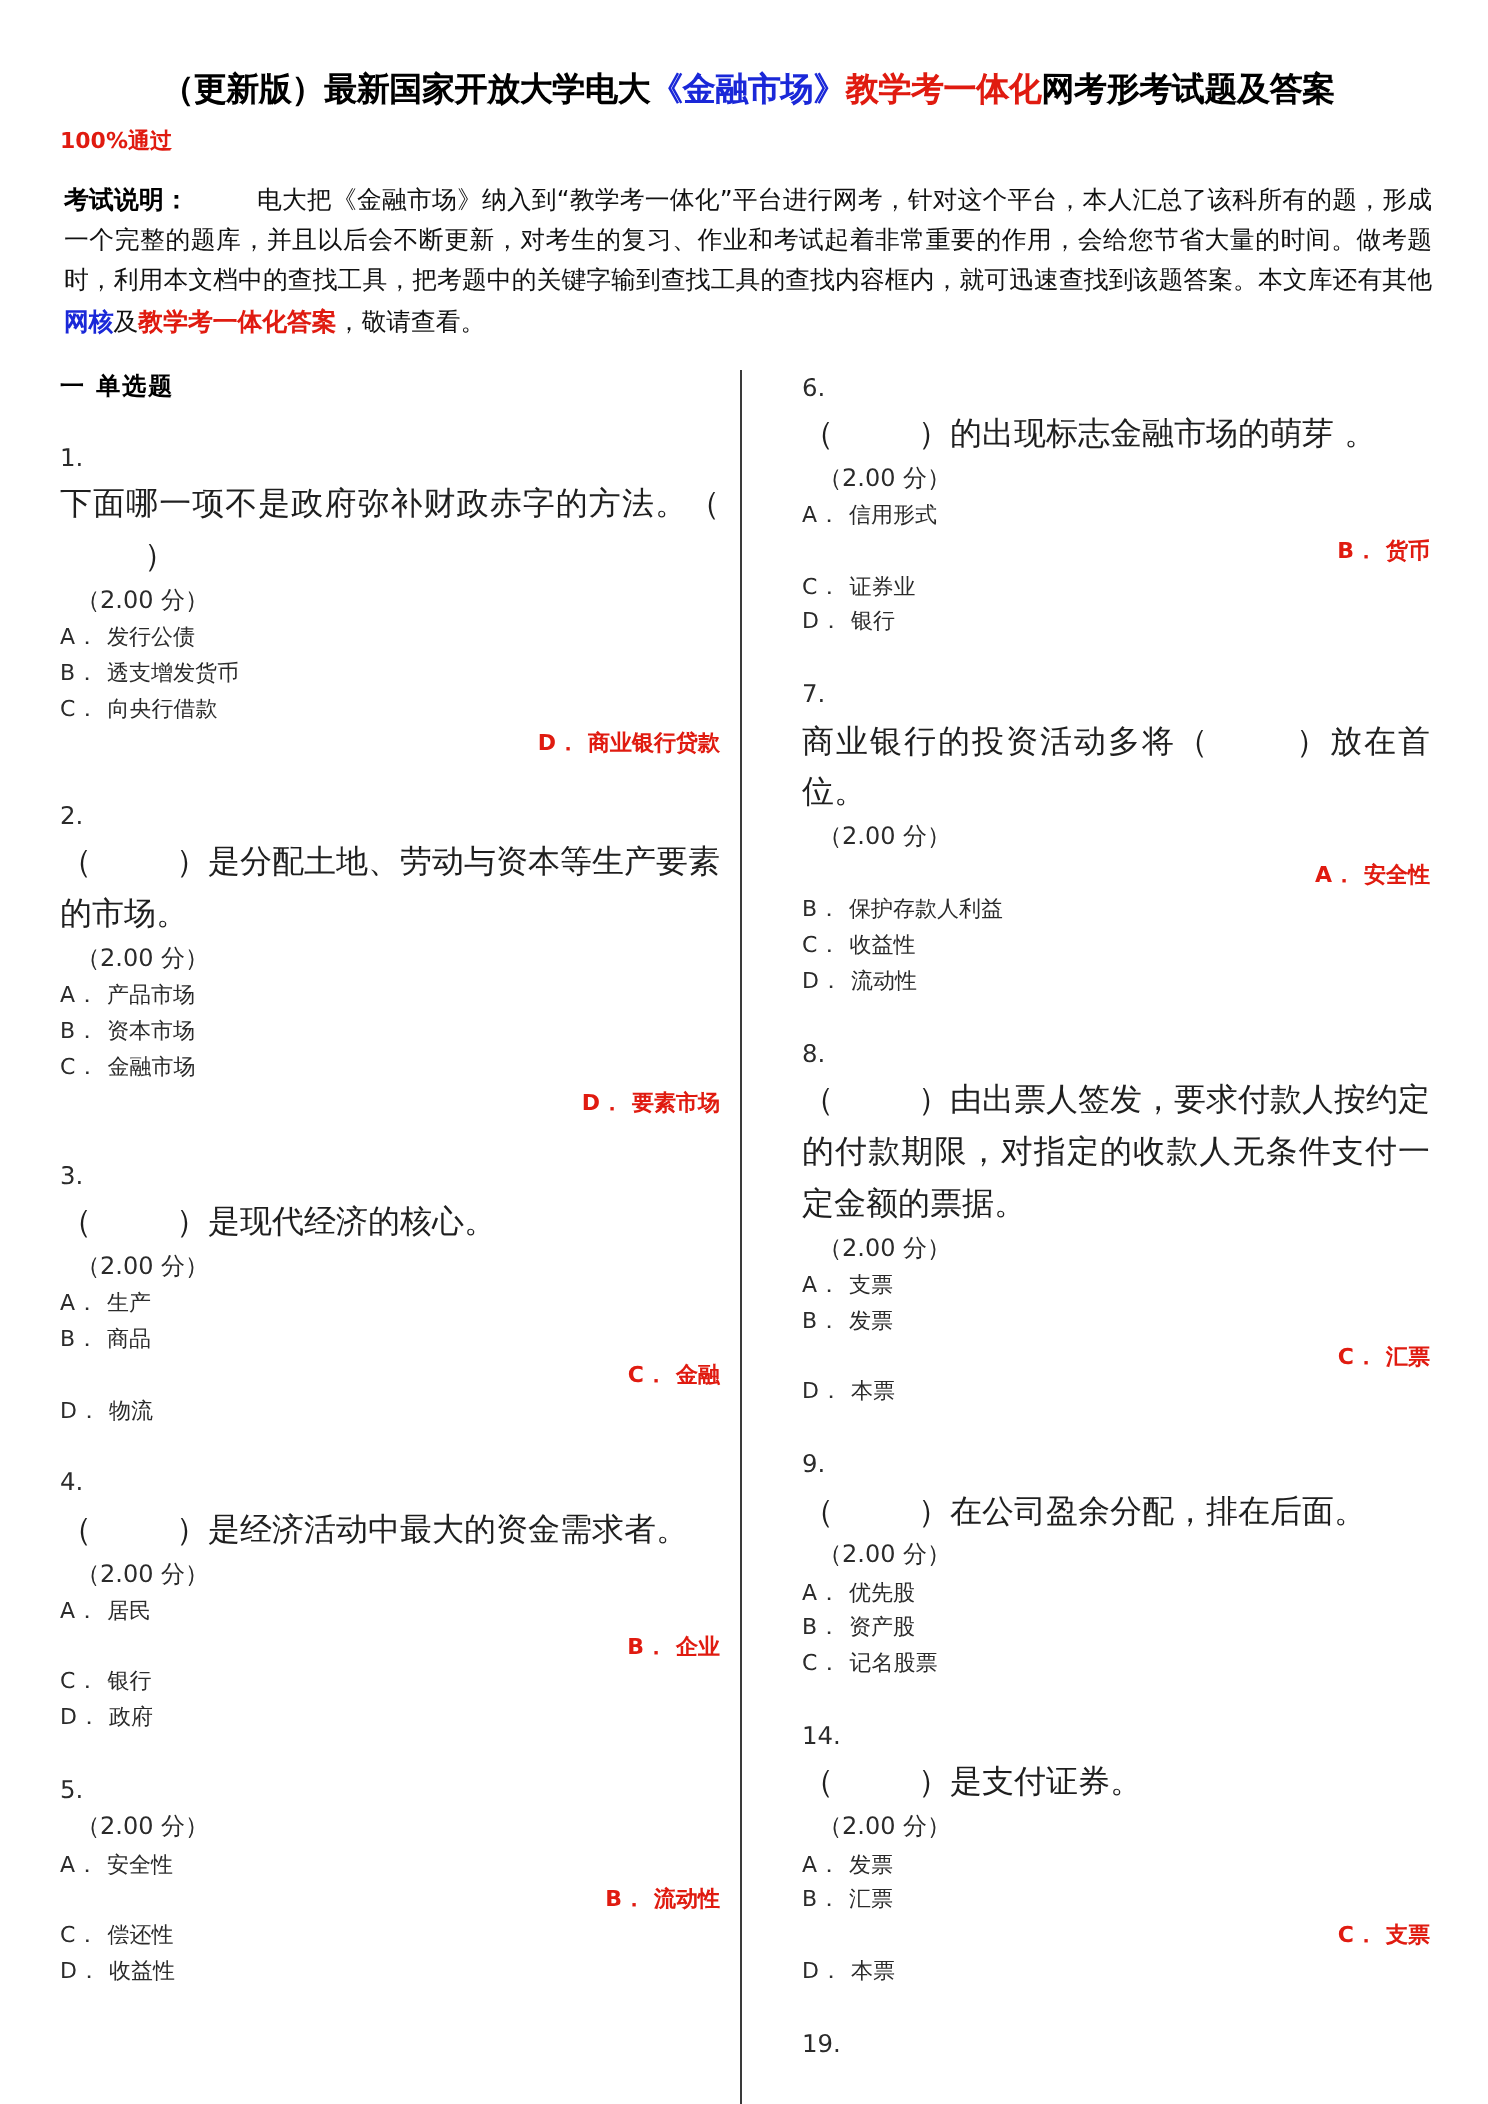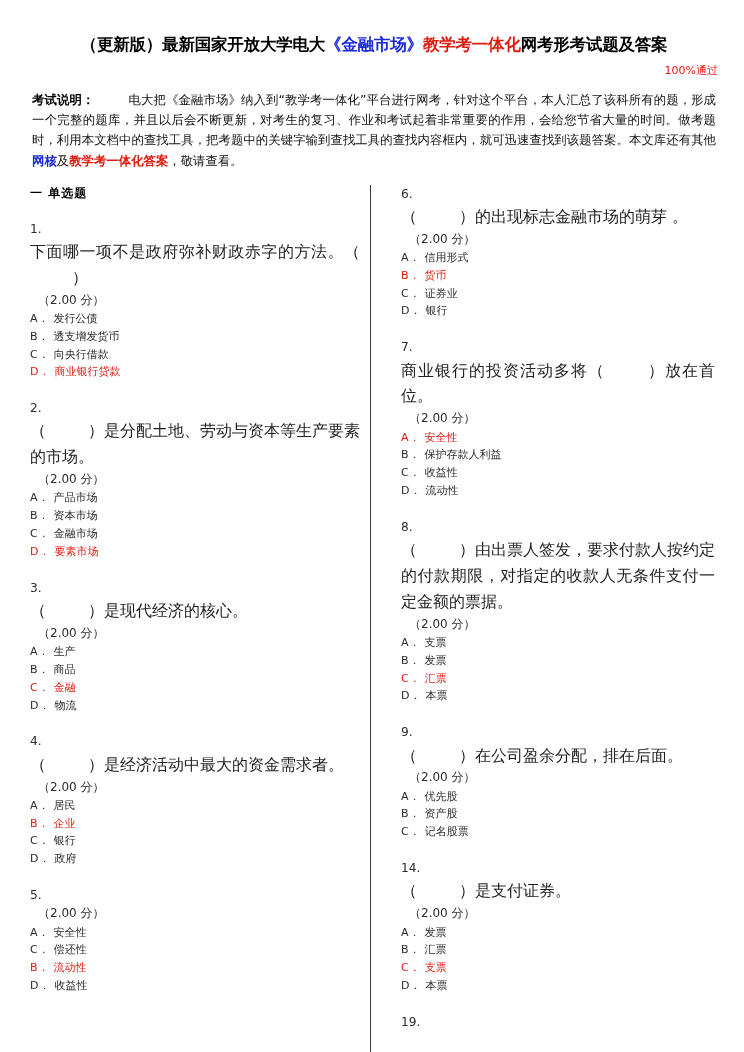--- a/index.html
+++ b/index.html
@@ -28,23 +28,23 @@
     line-height: 1.35;
     letter-spacing: -0.2px;
     margin: 6px 0 0 0;
     white-space: nowrap;
   }
   .t-black { color: #000000; }
   .t-blue  { color: #1a28d8; }
   .t-red   { color: #e01b10; }
 
   .doc-subtitle {
-    text-align: right;
+    text-align: left;
     font-size: 11px;
-    font-weight: normal;
+    font-weight: bold;
     color: #e01b10;
     margin: 7px 0 0 0;
   }
 
   
   .desc {
     margin: 12px 2px 0 2px;
     font-size: 12.4px;
     line-height: 1.62;
     text-align: justify;
@@ -117,21 +117,22 @@
   .opt {
     font-size: 11px;
     color: #2b2b2b;
     line-height: 1.62;
     white-space: nowrap;
   }
   .opt .opt-key { letter-spacing: 0.5px; }
   .opt .opt-text { padding-left: 4px; }
   .opt.answer {
     color: #e01b10;
-    font-weight: normal;
+    font-weight: bold;
+    text-align: right;
   }
 </style>
 </head>
 <body>
 
 <div class="page">
 
   <div class="doc-title">
     <span class="t-black">（更新版）最新国家开放大学电大</span><span class="t-blue">《金融市场》</span><span class="t-red">教学考一体化</span><span class="t-black">网考形考试题及答案</span>
   </div>
@@ -178,22 +179,22 @@
             <div class="q-points">（2.00 分）</div>
             <div class="opt"><span class="opt-key">A．</span><span class="opt-text">居民</span></div>
             <div class="opt answer"><span class="opt-key">B．</span><span class="opt-text">企业</span></div>
             <div class="opt"><span class="opt-key">C．</span><span class="opt-text">银行</span></div>
             <div class="opt"><span class="opt-key">D．</span><span class="opt-text">政府</span></div>
           </div>
           <div class="q">
             <div class="q-num">5.</div>
             <div class="q-points">（2.00 分）</div>
             <div class="opt"><span class="opt-key">A．</span><span class="opt-text">安全性</span></div>
+            <div class="opt answer"><span class="opt-key">B．</span><span class="opt-text">流动性</span></div>
             <div class="opt"><span class="opt-key">C．</span><span class="opt-text">偿还性</span></div>
-            <div class="opt answer"><span class="opt-key">B．</span><span class="opt-text">流动性</span></div>
             <div class="opt"><span class="opt-key">D．</span><span class="opt-text">收益性</span></div>
           </div>
         </div>
     </div>
 
     <div class="col-divider"></div>
 
     <div class="col col-right">
       <div id="right-questions">
           <div class="q">

